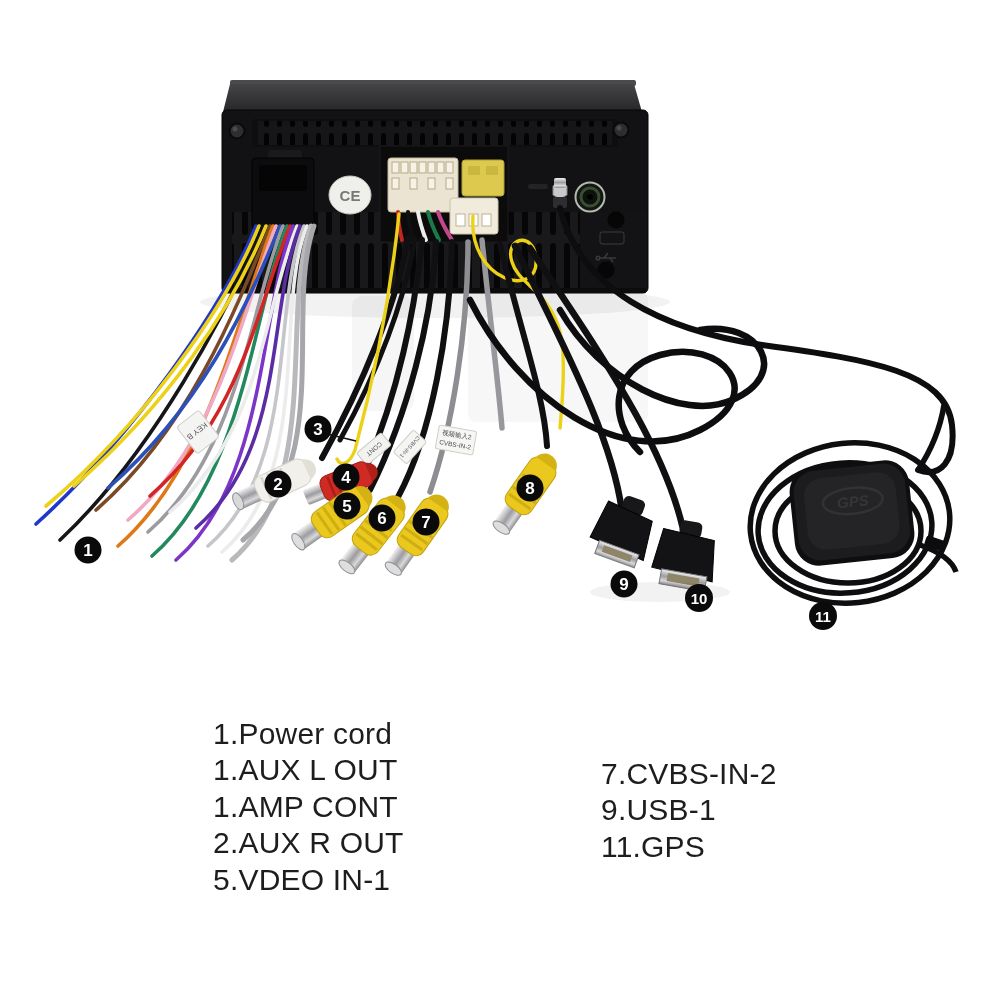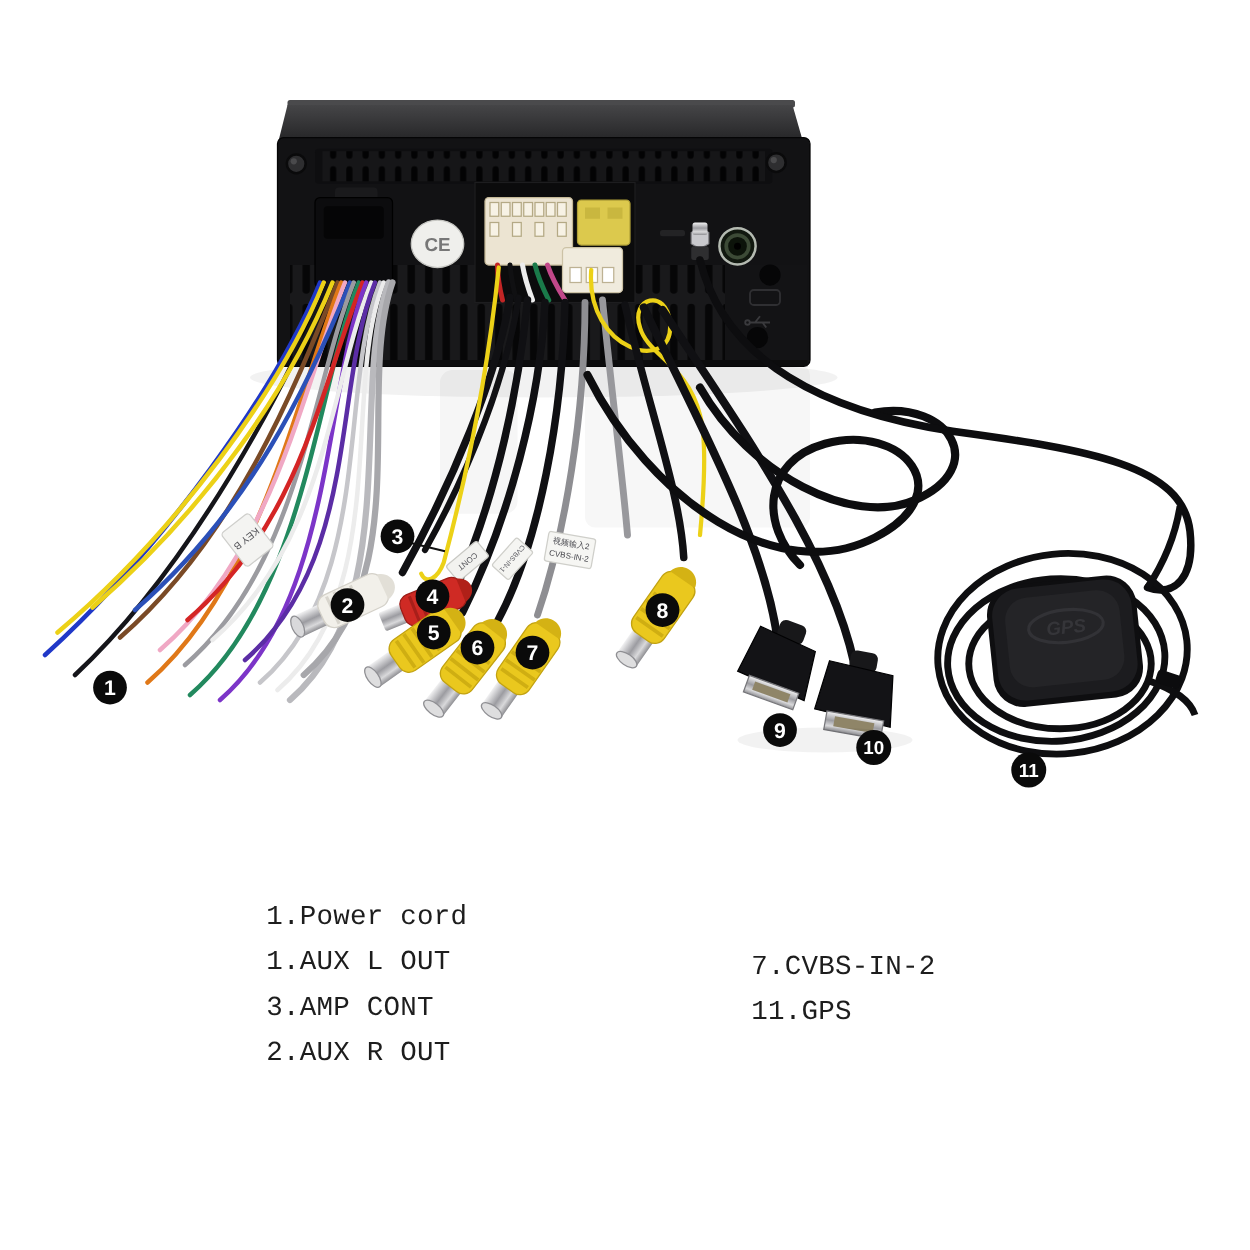--- a/index.html
+++ b/index.html
@@ -2,22 +2,22 @@
 <html><head>
 <meta charset="utf-8">
 <style>
   html,body{margin:0;padding:0;}
   body{
     width:1000px;height:1000px;background:#ffffff;position:relative;overflow:hidden;
     font-family:"Liberation Sans", sans-serif;
   }
   .stage{position:absolute;left:0;top:0;width:1000px;height:1000px;}
   svg{display:block;}
-  .legend-col{position:absolute;color:#1d1d1d;font-size:22px;line-height:36.4px;
-    font-family:Liberation Mono, monospace;letter-spacing:0.2px;}
+  .legend-col{position:absolute;color:#1d1d1d;font-size:30px;line-height:36.4px;
+    font-family:Liberation Sans, sans-serif;letter-spacing:0.2px;}
   .legend-row{white-space:nowrap;}
 </style>
 </head>
 <body>
 
 <div class="stage">
 <svg width="1000" height="700" viewBox="0 0 1000 700">
   <defs>
     <linearGradient id="metalGrad" x1="0" y1="0" x2="0" y2="1">
       <stop offset="0" stop-color="#f2f2f3"></stop>
@@ -329,20 +329,22 @@
     <g transform="translate(823,616)">
       <circle r="14" fill="#0a0a0a"></circle>
           <text dy="5.5" font-size="15" fill="#fff">11</text>
         </g>
   </g>
 </svg>
 
 <div class="legend-col" style="left:213px;top:716px;">
   <div class="legend-row">1.Power cord</div>
   <div class="legend-row">1.AUX L OUT</div>
-  <div class="legend-row">3.AMP CONT</div>
+  <div class="legend-row">1.AMP CONT</div>
   <div class="legend-row">2.AUX R OUT</div>
+  <div class="legend-row">5.VDEO IN-1</div>
 </div>
 <div class="legend-col" style="left:601px;top:756px;">
   <div class="legend-row">7.CVBS-IN-2</div>
+  <div class="legend-row">9.USB-1</div>
   <div class="legend-row">11.GPS</div>
 </div>
 </div>
 
 </body></html>

